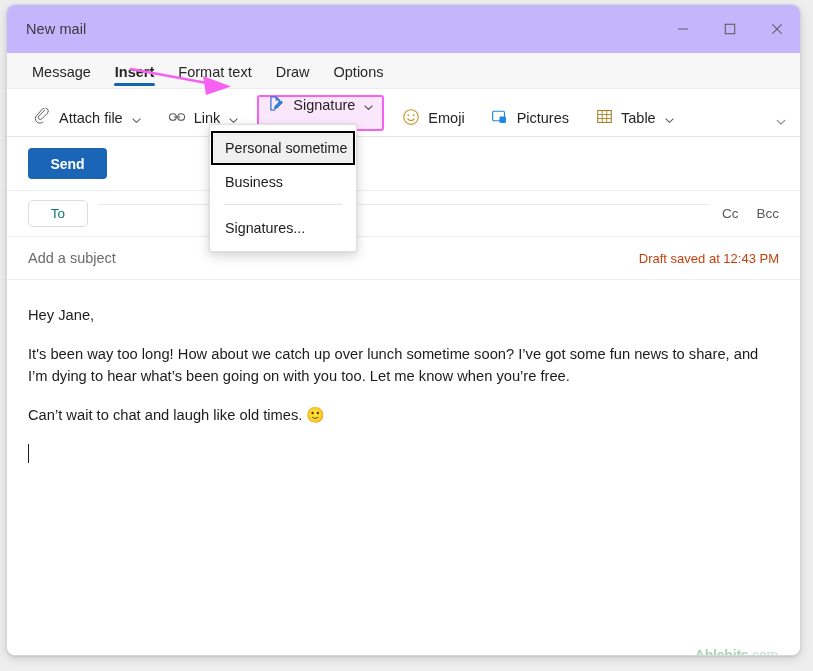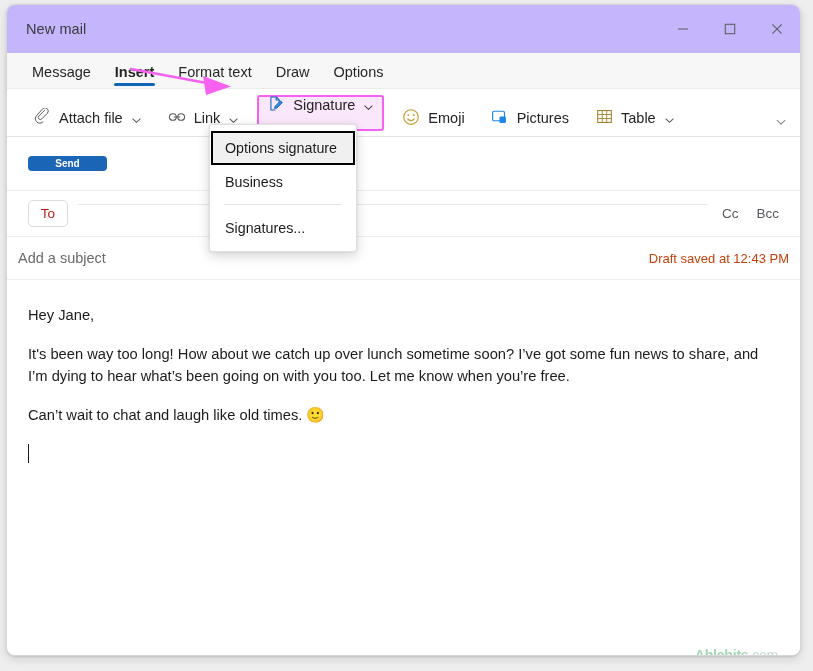--- a/index.html
+++ b/index.html
@@ -156,50 +156,50 @@
   .send-row {
     height: 53px;
     display: flex;
     align-items: center;
     padding-left: 21px;
     border-bottom: 1px solid #ededed;
     background: #ffffff;
   }
   .send-btn {
     width: 79px;
-    height: 15px;
+    height: 31px;
     background: #1a65b5;
     color: #ffffff;
-    font-size: 10px;
+    font-size: 14px;
     font-weight: bold;
     border: none;
     border-radius: 4px;
     cursor: default;
     font-family: "Liberation Sans", sans-serif;
   }
 
   .to-row {
     height: 45px;
     display: flex;
     align-items: center;
     padding: 0 21px 0 21px;
     border-bottom: 1px solid #ededed;
     position: relative;
     background: #ffffff;
   }
   .to-pill {
-    width: 40px;
+    width: 60px;
     height: 27px;
     border: 1px solid #dcdcdc;
     border-radius: 5px;
     display: flex;
     align-items: center;
     justify-content: center;
     font-size: 13.5px;
-    color: #b91c1c;
+    color: #0f766e;
     background: #ffffff;
     cursor: default;
     box-sizing: border-box;
   }
   .to-line {
     flex: 1 1 auto;
     height: 1px;
     background: #e8e8e8;
     margin-left: 10px;
     margin-top: 13px;
@@ -212,21 +212,21 @@
     font-size: 13.5px;
     color: #55585c;
   }
   .cc-group span { cursor: default; }
 
   .subject-row {
     height: 42px;
     display: flex;
     align-items: center;
     justify-content: space-between;
-    padding: 0 11px;
+    padding: 0 21px;
     border-bottom: 1px solid #ededed;
     background: #ffffff;
   }
   .subject-placeholder {
     font-size: 14.5px;
     color: #6a6a6a;
     cursor: text;
   }
   .draft-status {
     font-size: 13px;
@@ -473,21 +473,21 @@
       </p>
       <div class="caret-line"></div>
 
       <div class="watermark">
         <span class="wm-a">Ablebits</span><span class="wm-b">.com</span>
       </div>
     </div>
   </div>
 
   <div class="menu">
-    <div class="menu-item focused">Options signature</div>
+    <div class="menu-item focused">Personal sometime</div>
     <div class="menu-item">Business</div>
     <div class="menu-sep"></div>
     <div class="menu-item">Signatures...</div>
   </div>
 
   <svg class="annotation-arrow" viewBox="0 0 813 671">
     <path d="M131 69 L212 84" stroke="#f761f2" stroke-width="2.6" fill="none" stroke-linecap="round"></path>
     <path d="M231 86.5 L203 76 L206 95 Z" fill="#f761f2"></path>
   </svg>
 

